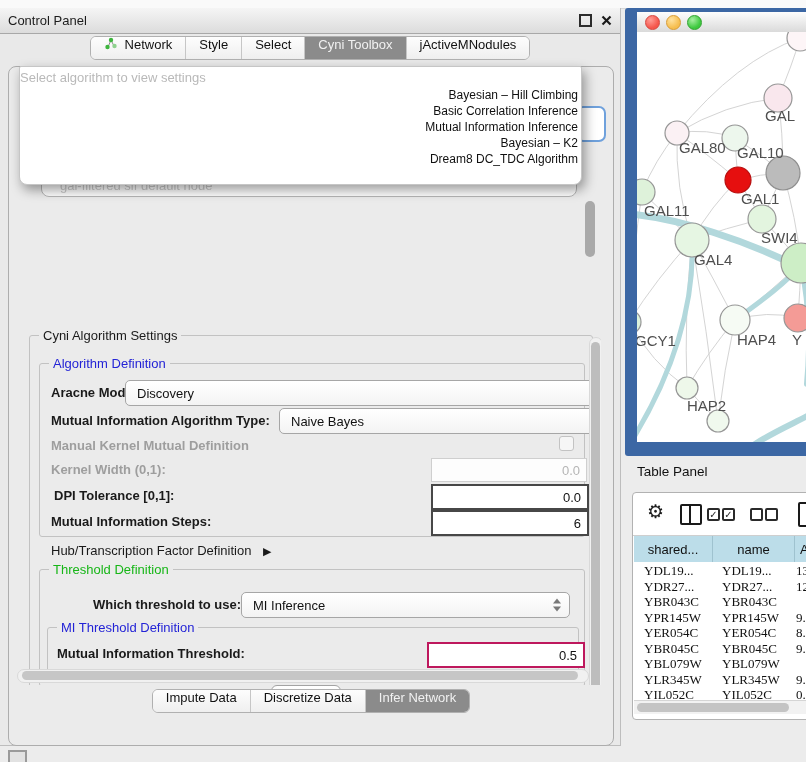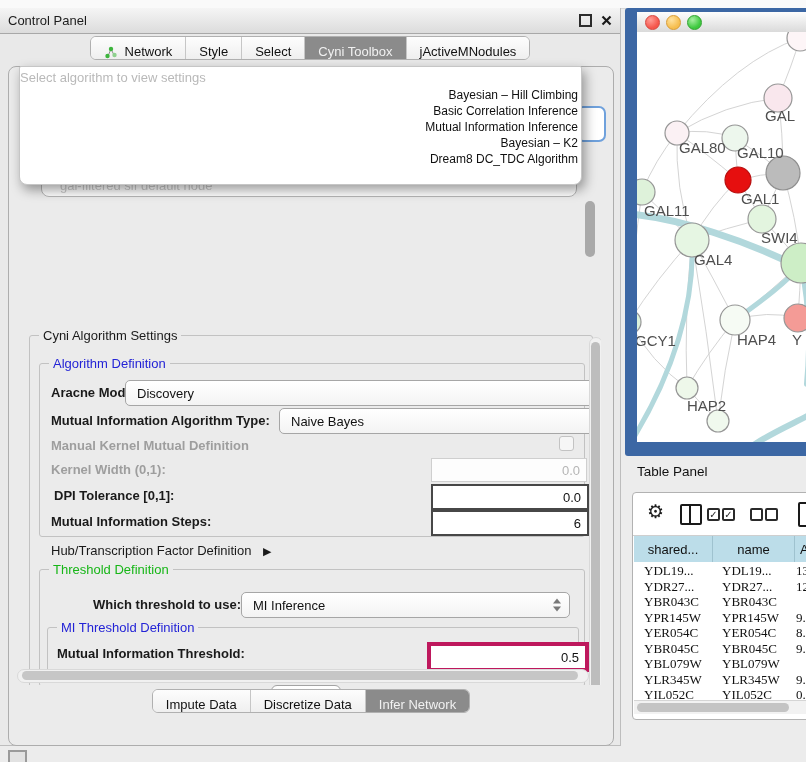--- a/index.html
+++ b/index.html
@@ -9,40 +9,40 @@
   #top-strip{left:0;top:0;width:806px;height:8px;background:#fafafa;border-bottom:1px solid #d8d8d8;}
   #left-window{left:0;top:8px;width:620px;height:737px;background:#e9e9e9;border-right:1px solid #bdbdbd;border-bottom:1px solid #bdbdbd;}
   #titlebar{left:0;top:0;width:100%;height:25px;background:linear-gradient(#f5f5f5,#dcdcdc);border-bottom:1px solid #a8a8a8;display:flex;align-items:center;}
   #titlebar .t{font-size:13px;color:#1c1c1c;margin-left:8px;}
   #title-icons{position:absolute;right:8px;top:6px;display:flex;gap:9px;align-items:center;}
   .float-box{width:9px;height:9px;border:2px solid #2b2b2b;display:inline-block;}
   
   .tabbar{display:flex;justify-content:center;}
   #top-tabbar{left:0;top:28px;width:100%;height:24px;}
   .tabgroup{display:flex;border:1px solid #b0b0b0;border-radius:6px;overflow:hidden;background:#f7f7f7;height:22px;}
-  .tab{display:flex;align-items:flex-end;gap:8px;padding:0 13px;font-size:13px;color:#111;border-right:1px solid #c6c6c6;background:linear-gradient(#fdfdfd,#efefef);white-space:nowrap;}
+  .tab{display:flex;align-items:flex-start;gap:8px;padding:0 13px;font-size:13px;color:#111;border-right:1px solid #c6c6c6;background:linear-gradient(#fdfdfd,#efefef);white-space:nowrap;}
   .tab:last-child{border-right:none;}
   .tab.sel{background:#8b8b8b;color:#f1f1f1;}
   
   #panel{left:8px;top:58px;width:604px;height:678px;border:1px solid #adadad;border-radius:8px;background:#ebebeb;}
   
   .combo{position:absolute;background:linear-gradient(#ffffff,#f3f3f3);border:1px solid #a6a6a6;border-radius:5px;font-size:13px;color:#111;display:flex;align-items:center;padding:0 22px 0 11px;white-space:nowrap;}
   .spin{position:absolute;right:7px;top:50%;width:9px;height:13px;transform:translateY(-50%);}
   .spin:before,.spin:after{content:"";position:absolute;left:0;border-left:4px solid transparent;border-right:4px solid transparent;}
   .spin:before{top:0;border-bottom:5px solid #787878;}
   .spin:after{bottom:0;border-top:5px solid #787878;}
   
   .group{position:absolute;border:1px solid #c2c2c2;border-radius:3px;}
   .gtitle{position:absolute;top:-8px;left:9px;background:#ebebeb;padding:0 4px;font-size:13px;white-space:nowrap;}
   .gt-black{color:#1a1a1a;} .gt-blue{color:#2323d6;} .gt-green{color:#17b617;}
   
   .lbl{position:absolute;font-size:13px;font-weight:bold;color:#1a1a1a;white-space:nowrap;}
   .lbl.dis{color:#9e9e9e;}
   .lbl.plain{font-weight:normal;}
-  .tinput{position:absolute;background:#fff;border:4px solid #be185d;font-size:13px;color:#111;display:flex;align-items:center;justify-content:flex-end;padding:0 6px;}
+  .tinput{position:absolute;background:#fff;border:2px solid #be185d;font-size:13px;color:#111;display:flex;align-items:center;justify-content:flex-end;padding:0 6px;}
   .tinput.strong{border:2px solid #474747;}
   .tinput.dis{border:1px solid #cfcfcf;color:#b5b5b5;background:#fdfdfd;}
   .checkbox{position:absolute;width:13px;height:13px;border:1px solid #c3c3c3;border-radius:3px;background:#f6f6f6;}
   .tri{display:inline-block;color:#1a1a1a;font-size:11px;}
   
   #dd-popup{left:10px;top:-1px;width:561px;height:117px;background:#fff;border:1px solid #c6c6c6;border-radius:2px 2px 8px 8px;box-shadow:3px 5px 12px rgba(0,0,0,.38);z-index:50;}
   #dd-placeholder{position:absolute;top:3px;left:0;width:100%;text-align:left;font-size:13px;color:#b9b9b9;}
   #dd-items{position:absolute;top:20px;left:3px;right:3px;}
   .dd-item{font-size:12px;line-height:16px;color:#101010;padding-left:2px;white-space:nowrap;text-align:right;}
   .dd-item.sel{font-weight:bold;}

